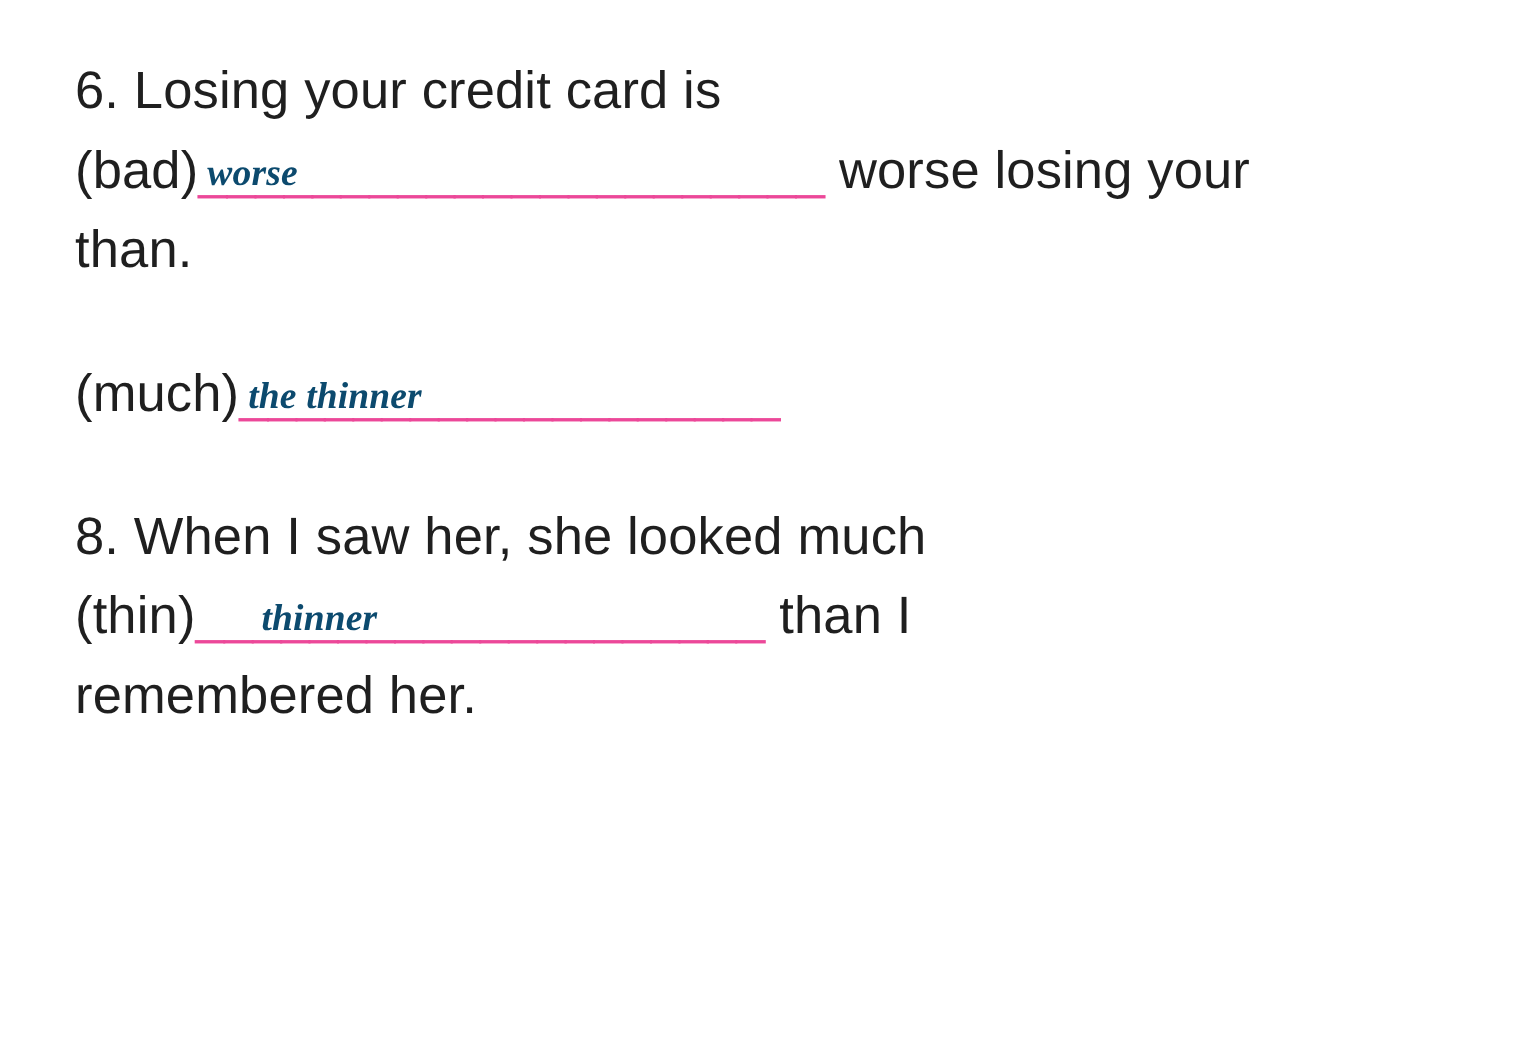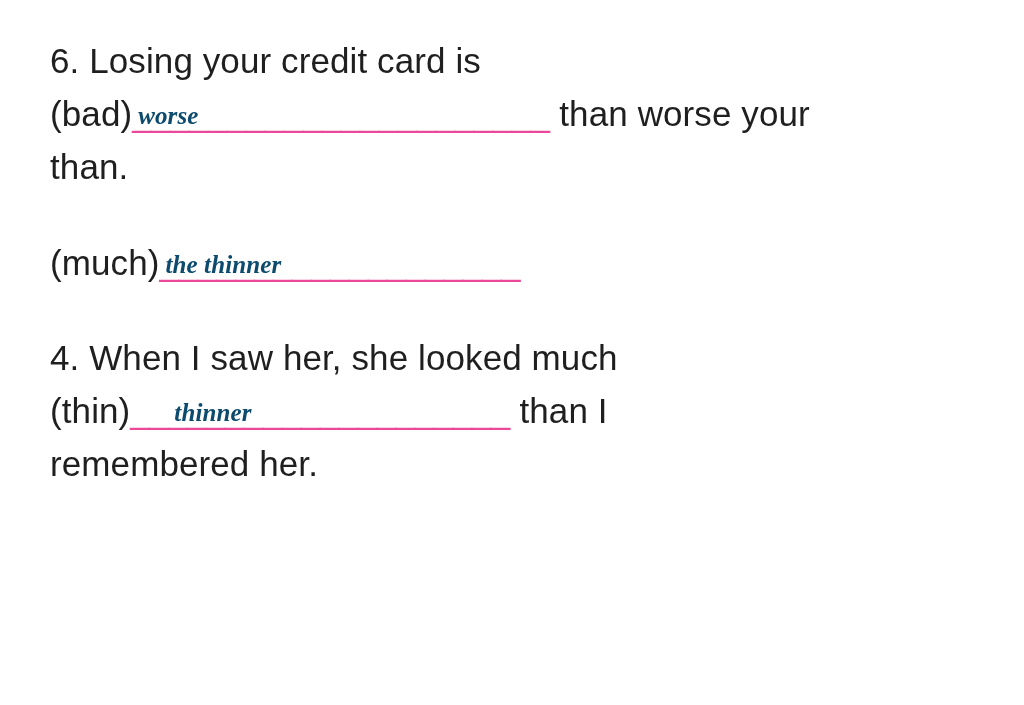--- a/index.html
+++ b/index.html
@@ -67,31 +67,31 @@
     height: 8px;
   }
 </style>
 </head>
 <body>
 
 <div class="sheet">
 
   <div class="question">
     <div class="qline first">6. Losing your credit card is</div>
-    <div class="qline"><span>(bad)</span><span class="blank-wrap"><span class="blank">______________________</span><span class="answer">worse</span></span><span> than worse your</span></div>
+    <div class="qline"><span>(bad)</span><span class="blank-wrap"><span class="blank">______________________</span><span class="answer">worse</span></span><span> worse losing your</span></div>
     <div class="qline">than.</div>
   </div>
 
   <div class="spacer"></div>
 
   <div class="question">
     <div class="qline"><span>(much)</span><span class="blank-wrap"><span class="blank">___________________</span><span class="answer">the thinner</span></span></div>
   </div>
 
   <div class="spacer"></div>
 
   <div class="question">
-    <div class="qline first">4. When I saw her, she looked much</div>
+    <div class="qline first">8. When I saw her, she looked much</div>
     <div class="qline"><span>(thin)</span><span class="blank-wrap"><span class="blank">____________________</span><span class="answer shift-mid">thinner</span></span><span> than I</span></div>
     <div class="qline">remembered her.</div>
   </div>
 
 </div>
 
 </body></html>

